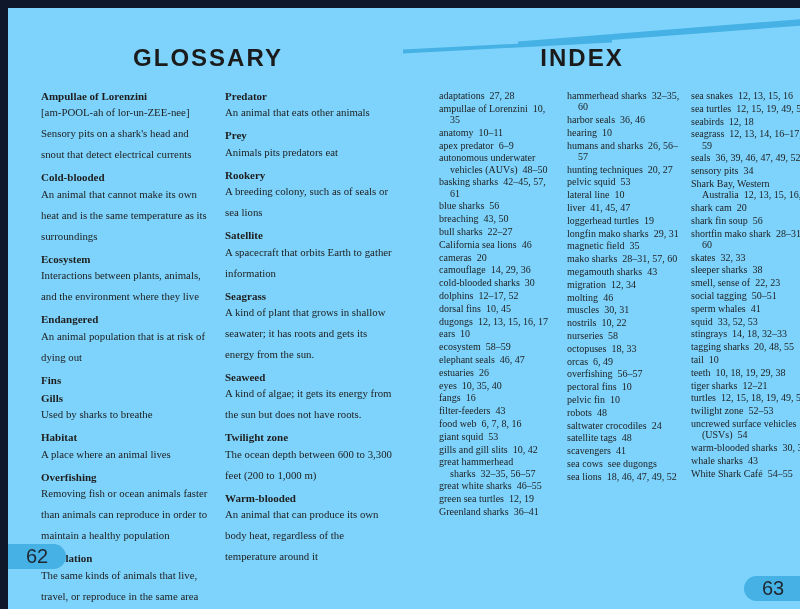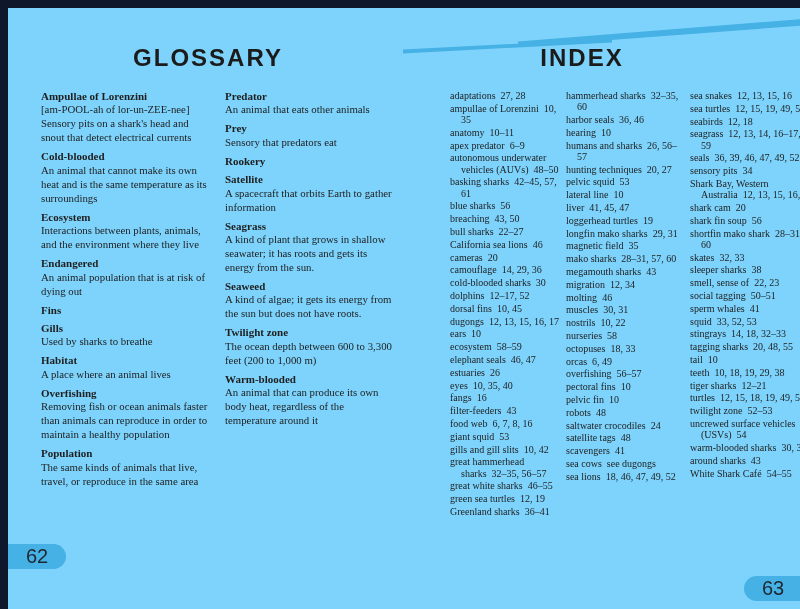--- a/index.html
+++ b/index.html
@@ -13,26 +13,26 @@
   .title-right{left:374px;}
 
   .swoosh{position:absolute;top:0;left:0;width:794px;height:60px;}
 
   
   .gloss-cols{position:absolute;left:33px;top:82px;width:356px;display:flex;}
   .g-col{width:172px;}
   .g-col + .g-col{margin-left:12px;}
   .g-entry{margin-bottom:6px;}
   .g-term{font-weight:bold;font-size:11px;line-height:12.4px;}
-  .g-def{font-size:10.8px;line-height:14px;}
+  .g-def{font-size:10.8px;line-height:21px;}
 
   
   .index-cols{position:absolute;left:431px;top:82px;display:flex;}
-  .i-col{width:112px;margin-left:11px;}
-  .i-col.c2{width:116px;margin-left:4px;}
+  .i-col{width:112px;}
+  .i-col.c2{width:116px;margin-left:16px;}
   .i-col.c3{width:130px;margin-left:8px;}
   .i-entry{font-size:10px;line-height:11.2px;margin-bottom:1.6px;
     padding-left:11px;text-indent:-11px;}
   .i-pages{margin-left:5px;white-space:normal;}
 
   
   .pill{position:absolute;top:536px;width:58px;height:25px;display:flex;
     align-items:center;justify-content:center;
     font-family:"Liberation Sans",sans-serif;font-size:20px;color:#1f2731;}
   .pill-left{left:0;border-radius:0 13px 13px 0;}
@@ -88,24 +88,25 @@
           <div class="g-def">The same kinds of animals that live, travel, or reproduce in the same area</div>
         </div>
       </div>
     <div class="g-col">
         <div class="g-entry">
           <div class="g-term">Predator</div>
           <div class="g-def">An animal that eats other animals</div>
         </div>
         <div class="g-entry">
           <div class="g-term">Prey</div>
-          <div class="g-def">Sensory that predators eat</div>
+          <div class="g-def">Animals pits predators eat</div>
         </div>
         <div class="g-entry">
           <div class="g-term">Rookery</div>
+          <div class="g-def">A breeding colony, such as of seals or sea lions</div>
         </div>
         <div class="g-entry">
           <div class="g-term">Satellite</div>
           <div class="g-def">A spacecraft that orbits Earth to gather information</div>
         </div>
         <div class="g-entry">
           <div class="g-term">Seagrass</div>
           <div class="g-def">A kind of plant that grows in shallow seawater; it has roots and gets its energy from the sun.</div>
         </div>
         <div class="g-entry">
@@ -208,21 +209,21 @@
         <div class="i-entry"><span class="i-term">squid</span><span class="i-pages">33, 52, 53</span></div>
         <div class="i-entry"><span class="i-term">stingrays</span><span class="i-pages">14, 18, 32–33</span></div>
         <div class="i-entry"><span class="i-term">tagging sharks</span><span class="i-pages">20, 48, 55</span></div>
         <div class="i-entry"><span class="i-term">tail</span><span class="i-pages">10</span></div>
         <div class="i-entry"><span class="i-term">teeth</span><span class="i-pages">10, 18, 19, 29, 38</span></div>
         <div class="i-entry"><span class="i-term">tiger sharks</span><span class="i-pages">12–21</span></div>
         <div class="i-entry"><span class="i-term">turtles</span><span class="i-pages">12, 15, 18, 19, 49, 58</span></div>
         <div class="i-entry"><span class="i-term">twilight zone</span><span class="i-pages">52–53</span></div>
         <div class="i-entry"><span class="i-term">uncrewed surface vehicles (USVs)</span><span class="i-pages">54</span></div>
         <div class="i-entry"><span class="i-term">warm-blooded sharks</span><span class="i-pages">30, 31</span></div>
-        <div class="i-entry"><span class="i-term">around sharks</span><span class="i-pages">43</span></div>
+        <div class="i-entry"><span class="i-term">whale sharks</span><span class="i-pages">43</span></div>
         <div class="i-entry"><span class="i-term">White Shark Café</span><span class="i-pages">54–55</span></div>
       </div>
   </div>
 
   <div class="pill pill-left accent-bg" style="background: rgb(69, 177, 228);">62</div>
   <div class="pill pill-right accent-bg" style="background: rgb(69, 177, 228); margin-top: 32px;">63</div>
 
 </div>
 
 </body></html>

